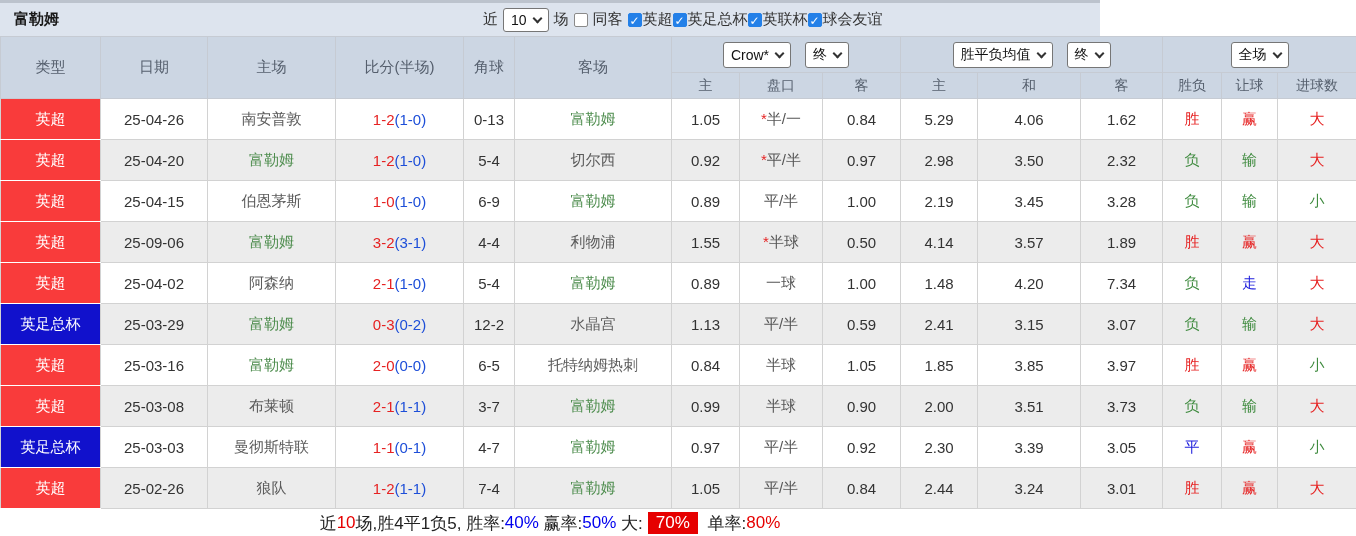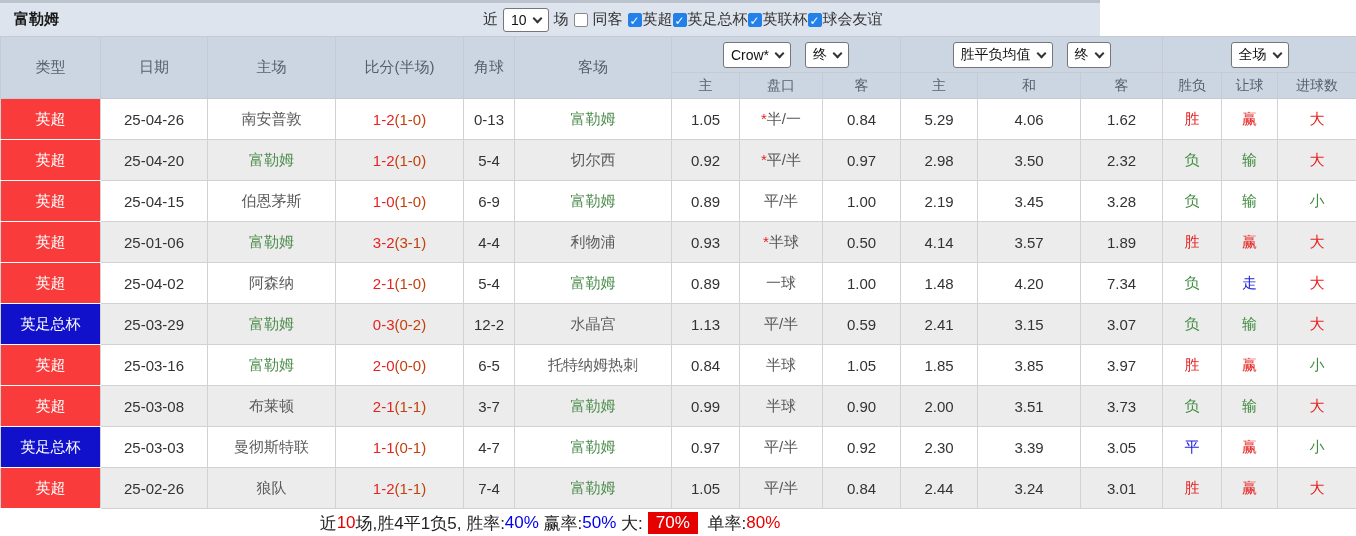--- a/index.html
+++ b/index.html
@@ -45,21 +45,21 @@
 
   tbody td { height:41px; text-align:center; font-size:15px; color:#333; border-color:#d2d2d2; }
   tbody tr:nth-child(even) td { background:#ececec; }
   tbody tr:nth-child(odd) td { background:#ffffff; }
   td.c-type { color:#fff; font-size:15px; }
   td.c-type.t-red { background:#f93b3b !important; border-color:#fff #d2d2d2; }
   td.c-type.t-blue { background:#1111cc !important; border-color:#fff #d2d2d2; }
   td.c-team { color:#5b5b5b; }
   td.c-team.fulham { color:#4e8d4e; }
   .score-main { color:#e62222; }
-  .score-half { color:#c2410c; }
+  .score-half { color:#1d4ed8; }
   td.col-crow { background-image:linear-gradient(rgba(250,240,214,.55),rgba(250,240,214,.55)); }
   td.col-avg  { background-image:linear-gradient(rgba(201,228,243,.5),rgba(201,228,243,.5)); }
   .star { color:#e62222; }
   .hcp-txt { color:#555; }
   .res-red { color:#e62222; }
   .res-green { color:#3f8b3f; }
   .res-blue { color:#2121dd; }
 
   
   .summary {
@@ -226,26 +226,26 @@
           <td class="col-crow">1.00</td>
           <td class="col-avg">2.19</td>
           <td class="col-avg">3.45</td>
           <td class="col-avg">3.28</td>
           <td class="res-green">负</td>
           <td class="res-green">输</td>
           <td class="res-green">小</td>
         </tr>
         <tr>
           <td class="c-type t-red">英超</td>
-          <td class="c-date">25-01-06</td>
+          <td class="c-date">25-09-06</td>
           <td class="c-team fulham">富勒姆</td>
           <td><span class="score-main">3-2</span><span class="score-half">(3-1)</span></td>
           <td>4-4</td>
           <td class="c-team">利物浦</td>
-          <td class="col-crow">0.93</td>
+          <td class="col-crow">1.55</td>
           <td class="col-crow"><span class="star">*</span><span class="hcp-txt">半球</span></td>
           <td class="col-crow">0.50</td>
           <td class="col-avg">4.14</td>
           <td class="col-avg">3.57</td>
           <td class="col-avg">1.89</td>
           <td class="res-red">胜</td>
           <td class="res-red">赢</td>
           <td class="res-red">大</td>
         </tr>
         <tr>

